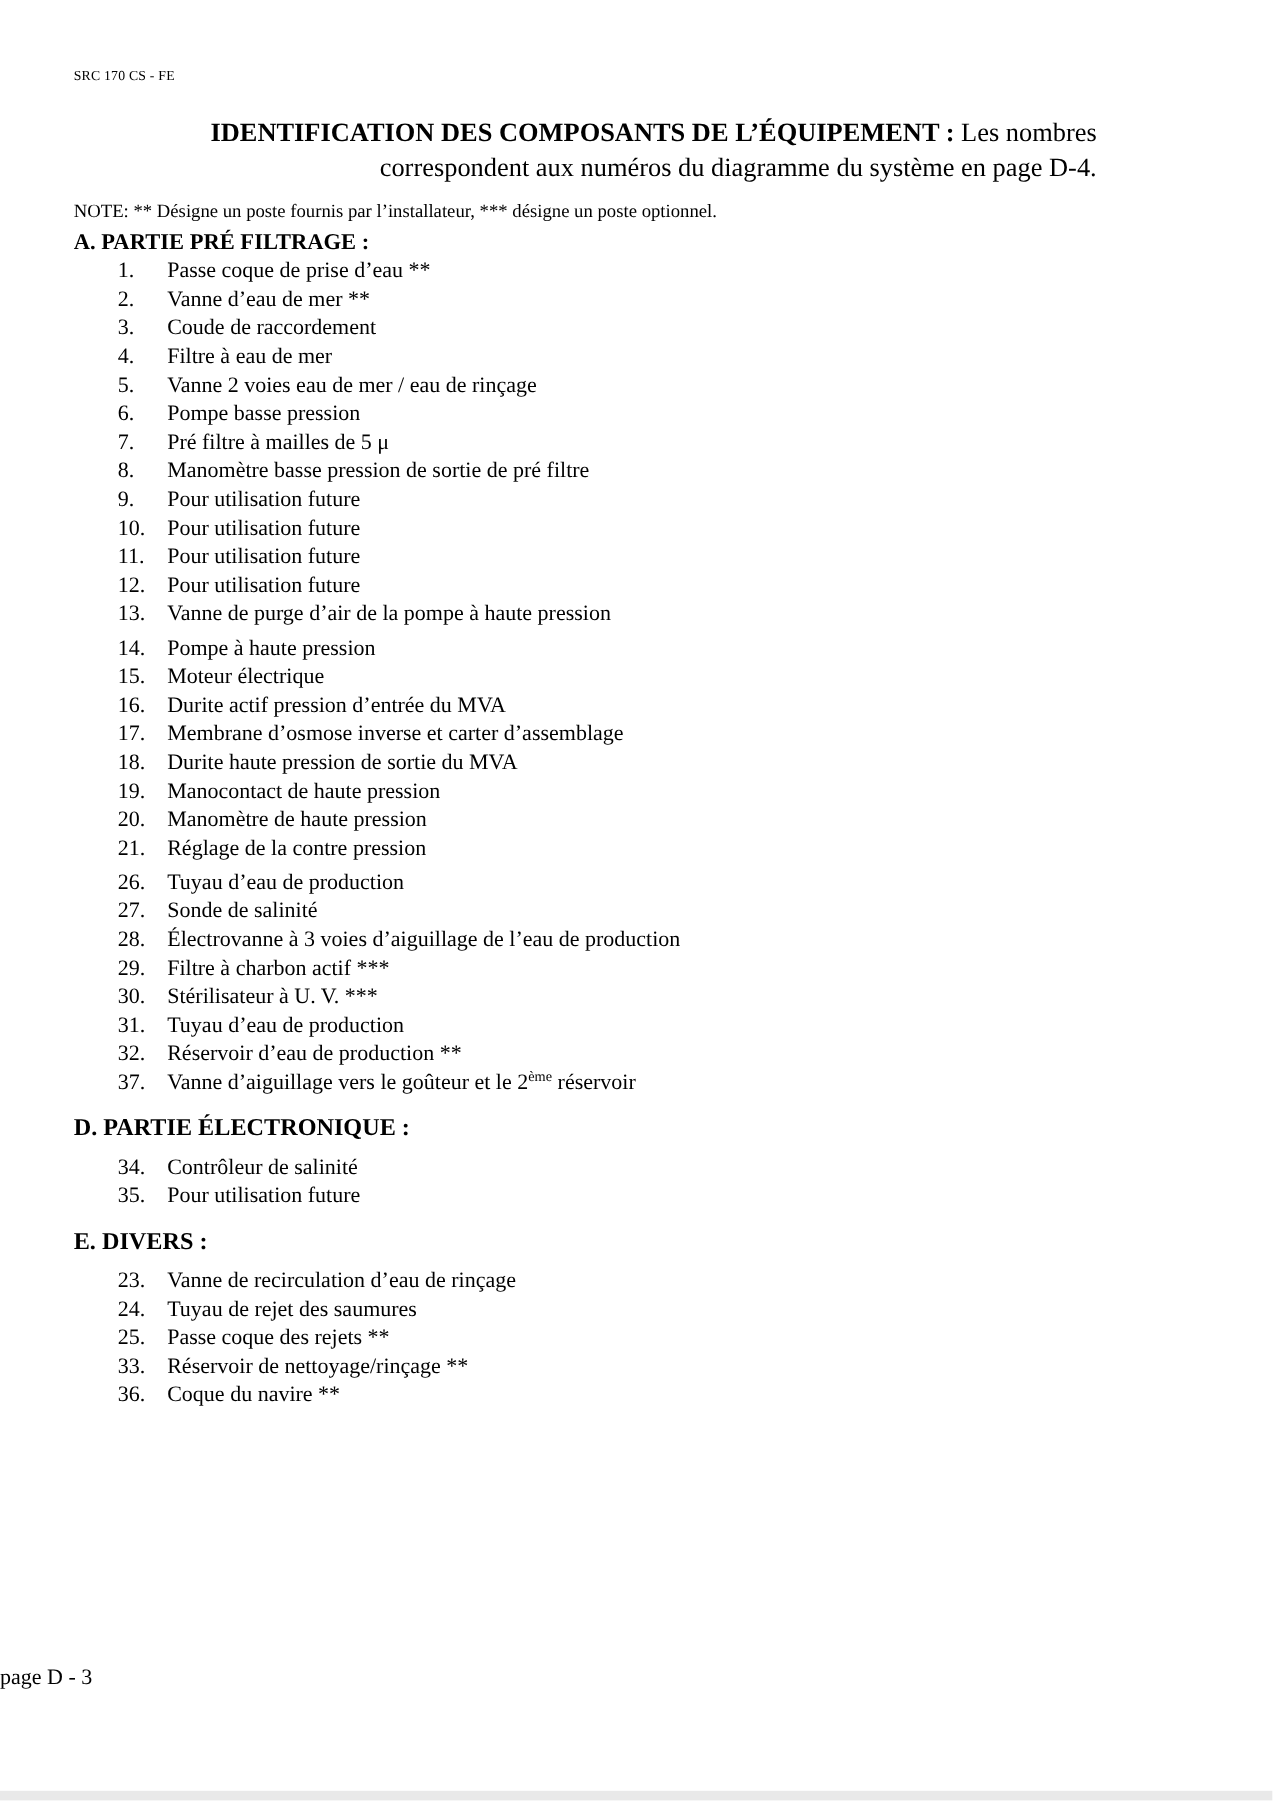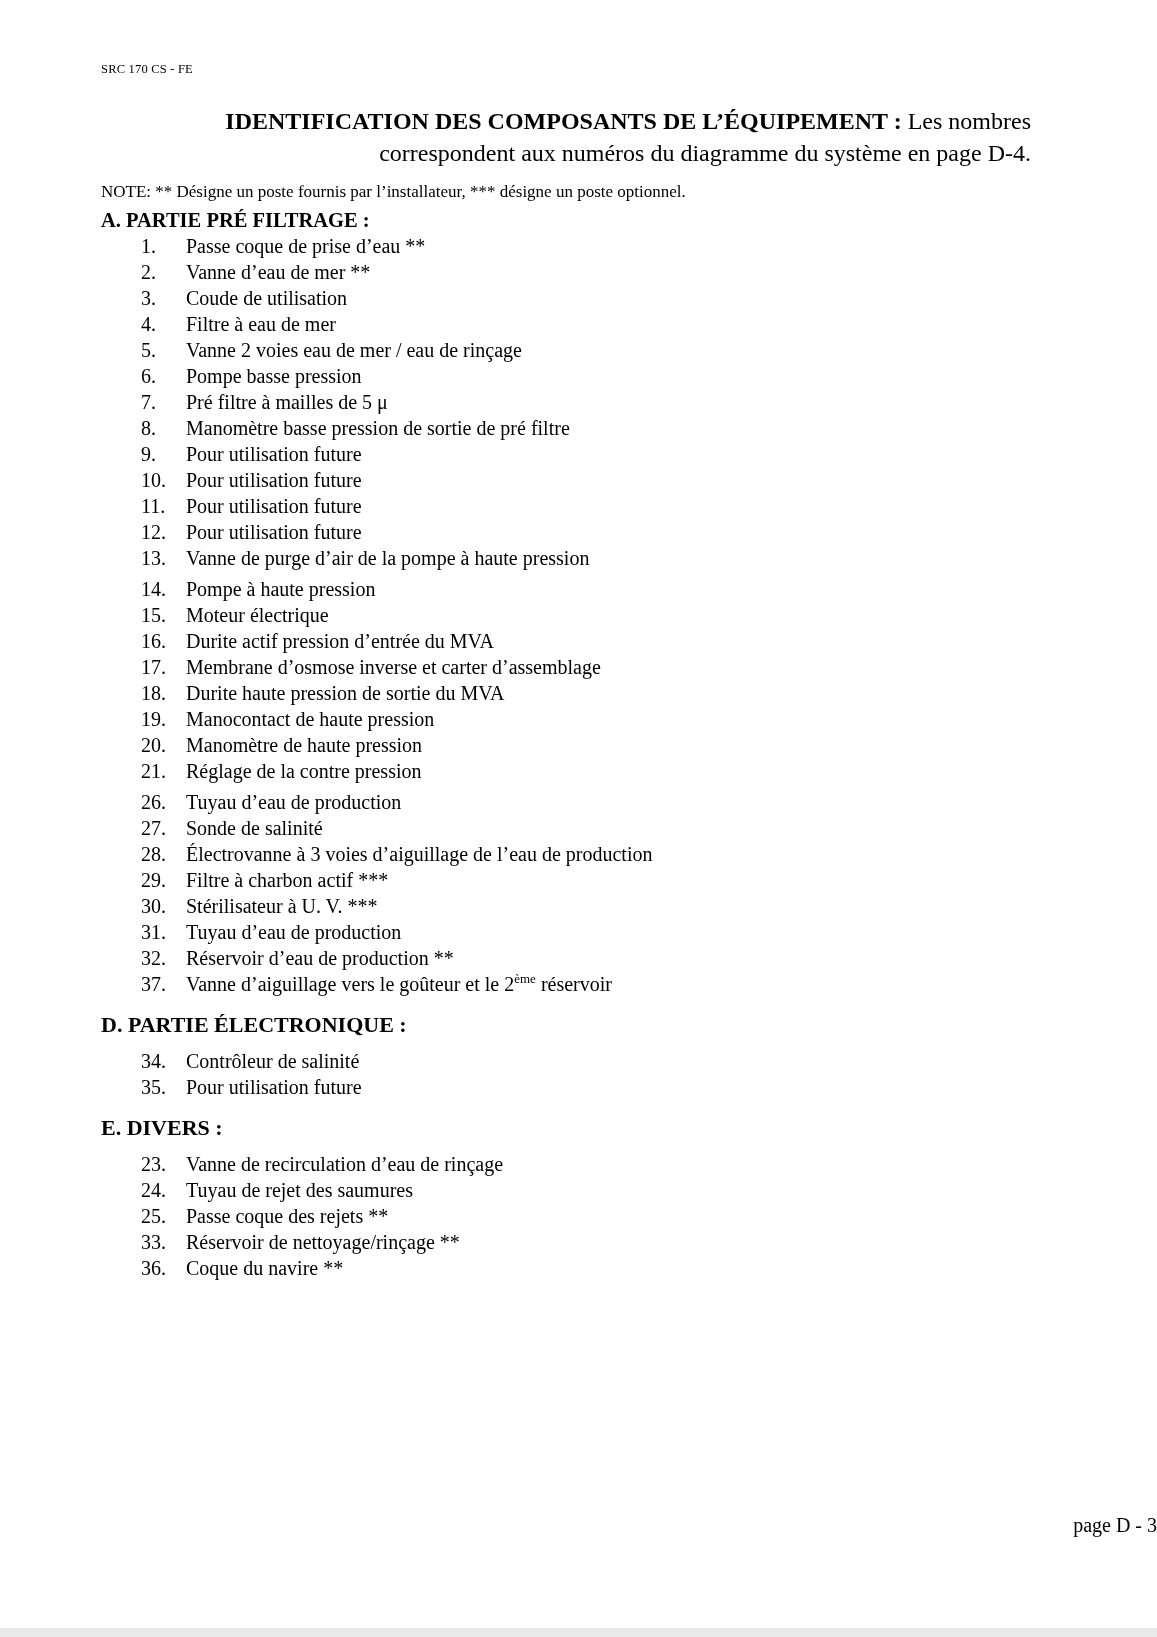--- a/index.html
+++ b/index.html
@@ -6,21 +6,21 @@
   html, body { background: #ffffff; }
   .page {
     position: relative;
     width: 1157px;
     height: 1637px;
     background: #ffffff;
     color: #000000;
     font-family: "Liberation Serif", "DejaVu Serif", serif;
     overflow: hidden;
   }
-  .content { padding: 62px 70px 0 101px; }
+  .content { padding: 62px 70px 0 67px; }
   .doc-ref {
     font-size: 12.5px;
     letter-spacing: 0.2px;
   }
   .title {
     margin-top: 28px;
     font-size: 24px;
     line-height: 1.35;
     max-width: 930px;
     text-align: right;
@@ -54,21 +54,21 @@
   .section.spaced .section-heading {
     font-size: 22px;
     line-height: 30px;
     margin-bottom: 8px;
   }
   .footer {
     position: absolute;
     left: 0;
     right: 0;
     bottom: 100px;
-    text-align: right;
+    text-align: left;
     font-size: 20px;
   }
   .page-edge {
     position: absolute;
     left: 0;
     right: 0;
     bottom: 0;
     height: 9px;
     background: #e9e9e9;
   }
@@ -93,21 +93,21 @@
     <span class="text">Passe coque de prise d’eau **</span>
   </div>
 
   <div class="item">
     <span class="num">2.</span>
     <span class="text">Vanne d’eau de mer **</span>
   </div>
 
   <div class="item">
     <span class="num">3.</span>
-    <span class="text">Coude de utilisation</span>
+    <span class="text">Coude de raccordement</span>
   </div>
 
   <div class="item">
     <span class="num">4.</span>
     <span class="text">Filtre à eau de mer</span>
   </div>
 
   <div class="item">
     <span class="num">5.</span>
     <span class="text">Vanne 2 voies eau de mer / eau de rinçage</span>

